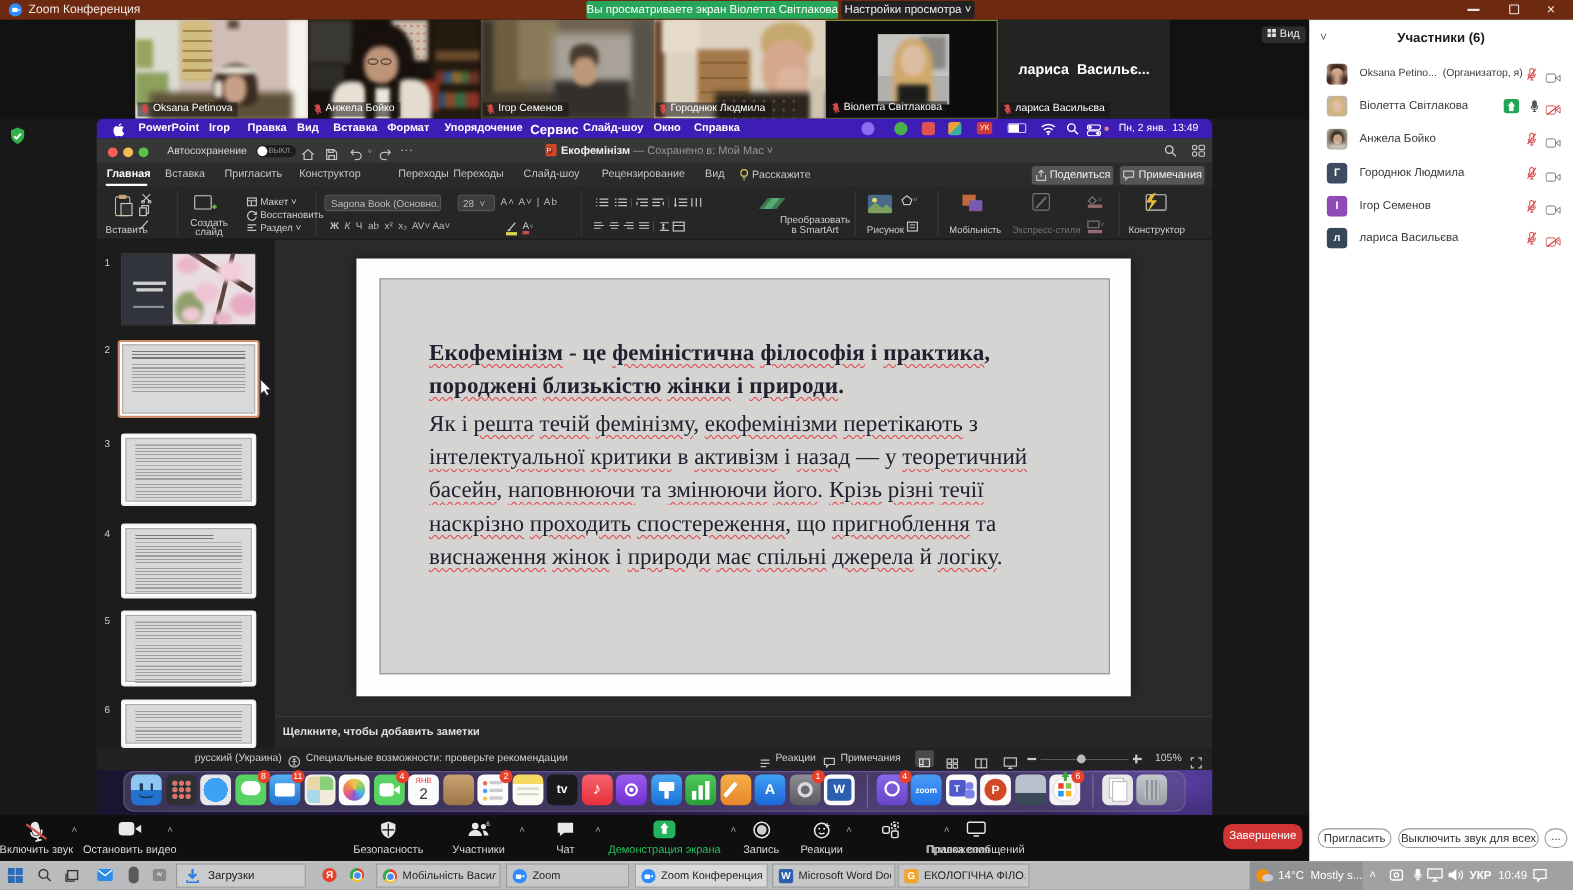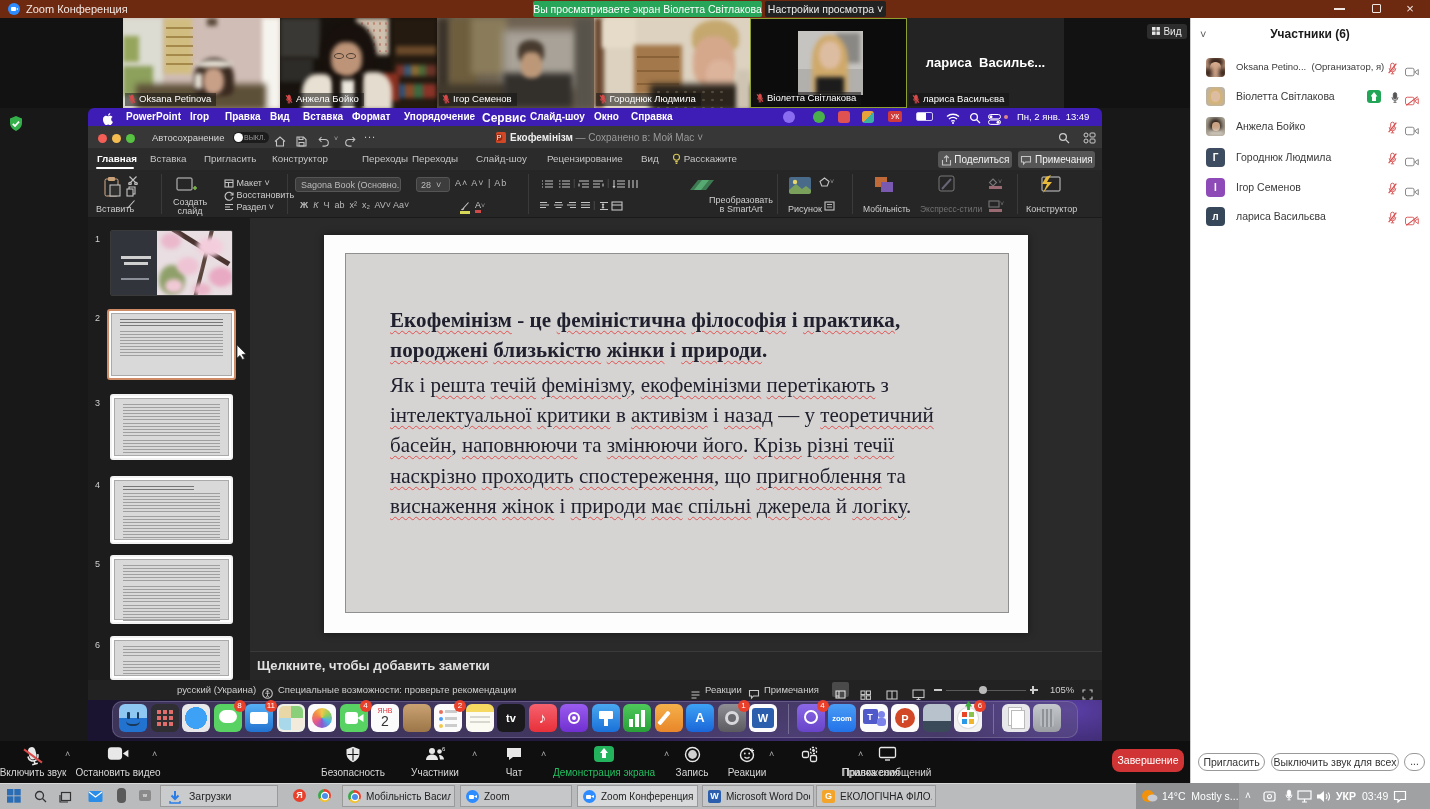--- a/index.html
+++ b/index.html
@@ -485,21 +485,21 @@
 <div class="ab" style="left:236px;top:344px;width:11px;height:16px;"><svg width="11" height="16" viewBox="0 0 11 16">
       <path d="M1 1l9 9-4 .5 2.5 4-2 1-2.5-4L1 14z" fill="#fff" stroke="#333" stroke-width="0.8"></path>
     </svg></div>
 <div class="ab" style="left:250px;top:218px;width:852px;height:433px;background:#2a2a2a;"></div>
 <div class="ab" style="left:324px;top:235px;width:704px;height:398px;background:#fdfdfd;box-shadow:0 0 8px rgba(0,0,0,0.45);"></div>
 <div class="ab" style="left:345px;top:253px;width:664px;height:360px;background:#d5d4d2;border:1px solid #8f8f8f;"></div>
 <div class="ab slidetext" style="left:390px;top:305px;width:600px;font-size:21px;color:#20202e;line-height:30.2px;">
 <div style="font-weight:bold;letter-spacing:0.1px;"><span style="text-decoration:underline wavy #e05050 1px;text-underline-offset:3px;">Екофемінізм</span> - це <span style="text-decoration:underline wavy #e05050 1px;text-underline-offset:3px;">феміністична</span> <span style="text-decoration:underline wavy #e05050 1px;text-underline-offset:3px;">філософія</span> і <span style="text-decoration:underline wavy #e05050 1px;text-underline-offset:3px;">практика</span>,<br><span style="text-decoration:underline wavy #e05050 1px;text-underline-offset:3px;">породжені</span> <span style="text-decoration:underline wavy #e05050 1px;text-underline-offset:3px;">близькістю</span> <span style="text-decoration:underline wavy #e05050 1px;text-underline-offset:3px;">жінки</span> і <span style="text-decoration:underline wavy #e05050 1px;text-underline-offset:3px;">природи</span>.</div>
 <div style="margin-top:4.5px;">Як і <span style="text-decoration:underline wavy #e05050 1px;text-underline-offset:3px;">решта</span> <span style="text-decoration:underline wavy #e05050 1px;text-underline-offset:3px;">течій</span> <span style="text-decoration:underline wavy #e05050 1px;text-underline-offset:3px;">фемінізму</span>, <span style="text-decoration:underline wavy #e05050 1px;text-underline-offset:3px;">екофемінізми</span> <span style="text-decoration:underline wavy #e05050 1px;text-underline-offset:3px;">перетікають</span> з<br><span style="text-decoration:underline wavy #e05050 1px;text-underline-offset:3px;">інтелектуальної</span> <span style="text-decoration:underline wavy #e05050 1px;text-underline-offset:3px;">критики</span> в <span style="text-decoration:underline wavy #e05050 1px;text-underline-offset:3px;">активізм</span> і <span style="text-decoration:underline wavy #e05050 1px;text-underline-offset:3px;">назад</span> — у <span style="text-decoration:underline wavy #e05050 1px;text-underline-offset:3px;">теоретичний</span><br><span style="text-decoration:underline wavy #e05050 1px;text-underline-offset:3px;">басейн</span>, <span style="text-decoration:underline wavy #e05050 1px;text-underline-offset:3px;">наповнюючи</span> та <span style="text-decoration:underline wavy #e05050 1px;text-underline-offset:3px;">змінюючи</span> <span style="text-decoration:underline wavy #e05050 1px;text-underline-offset:3px;">його</span>. <span style="text-decoration:underline wavy #e05050 1px;text-underline-offset:3px;">Крізь</span> <span style="text-decoration:underline wavy #e05050 1px;text-underline-offset:3px;">різні</span> <span style="text-decoration:underline wavy #e05050 1px;text-underline-offset:3px;">течії</span><br><span style="text-decoration:underline wavy #e05050 1px;text-underline-offset:3px;">наскрізно</span> <span style="text-decoration:underline wavy #e05050 1px;text-underline-offset:3px;">проходить</span> <span style="text-decoration:underline wavy #e05050 1px;text-underline-offset:3px;">спостереження</span>, що <span style="text-decoration:underline wavy #e05050 1px;text-underline-offset:3px;">пригноблення</span> та<br><span style="text-decoration:underline wavy #e05050 1px;text-underline-offset:3px;">виснаження</span> <span style="text-decoration:underline wavy #e05050 1px;text-underline-offset:3px;">жінок</span> і <span style="text-decoration:underline wavy #e05050 1px;text-underline-offset:3px;">природи</span> <span style="text-decoration:underline wavy #e05050 1px;text-underline-offset:3px;">має</span> <span style="text-decoration:underline wavy #e05050 1px;text-underline-offset:3px;">спільні</span> <span style="text-decoration:underline wavy #e05050 1px;text-underline-offset:3px;">джерела</span> й <span style="text-decoration:underline wavy #e05050 1px;text-underline-offset:3px;">логіку</span>.</div>
 </div>
-<div class="ab" style="left:250px;top:651px;width:852px;height:29px;background:#272727;border-top:1px solid #3a3a3a;color:#e0e0e0;font-size:10.5px;line-height:27px;"><span style="margin-left:7px;font-weight:bold;font-size:13px;">Щелкните, чтобы добавить заметки</span></div>
+<div class="ab" style="left:250px;top:651px;width:852px;height:29px;background:#272727;border-top:1px solid #3a3a3a;color:#e0e0e0;font-size:10.5px;line-height:27px;"><span style="margin-left:7px;font-weight:bold;font-size:10px;">Щелкните, чтобы добавить заметки</span></div>
 <div class="ab" style="left:88px;top:680px;width:1014px;height:20px;background:#222222;"></div>
 <div class="ab" style="left:106px;top:700px;font-size:9.5px;color:#cfcfcf;line-height:20px;">Слайд 2 из 10</div>
 <div class="ab" style="left:177px;top:680px;font-size:9.5px;color:#cfcfcf;line-height:20px;">русский (Украина)</div>
 <div class="ab" style="left:262px;top:684px;width:12px;height:12px;"><svg width="11" height="11" viewBox="0 0 11 11" style="vertical-align:middle">
       <g fill="none" stroke="#c4c4c4" stroke-width="1.1">
         <circle cx="5.5" cy="5.5" r="4.8"></circle>
         <circle cx="5.5" cy="3.4" r="1.1" fill="#c4c4c4" stroke="none"></circle>
         <path d="M3.2 5.2h4.6M5.5 5v2.4M4.3 9.2l1.2-2 1.2 2" stroke-width="0.9"></path>
       </g>
     </svg></div>
@@ -957,15 +957,15 @@
     </svg></div>
 <div class="ab" style="left:1297px;top:789px;width:15px;height:13px;"><svg width="15" height="13" viewBox="0 0 15 13">
       <rect x="1" y="1" width="13" height="8" stroke="#fff" fill="none" stroke-width="1.2"></rect>
       <path d="M5 12h5M7.5 9v3" stroke="#fff" stroke-width="1.2"></path>
     </svg></div>
 <div class="ab" style="left:1316px;top:789px;width:14px;height:13px;"><svg width="14" height="13" viewBox="0 0 14 13">
       <path d="M1 4.5h3l4-3.5v11l-4-3.5H1z" fill="#fff"></path>
       <path d="M10 4a4 4 0 0 1 0 5M12 2.5a6.5 6.5 0 0 1 0 8" stroke="#fff" fill="none" stroke-width="1.1"></path>
     </svg></div>
 <div class="ab" style="left:1336px;top:790px;font-size:10.5px;color:#fff;font-weight:bold;">УКР</div>
-<div class="ab" style="left:1362px;top:790px;font-size:10.5px;color:#fff;">03:49</div>
+<div class="ab" style="left:1362px;top:790px;font-size:10.5px;color:#fff;">10:49</div>
 <div class="ab" style="left:1393px;top:789px;width:14px;height:13px;"><svg width="14" height="13" viewBox="0 0 14 13">
       <path d="M1.5 1.5h11v8h-5l-2.5 2.5V9.5h-3.5z" stroke="#fff" fill="none" stroke-width="1.2"></path>
     </svg></div>
 </body></html>

